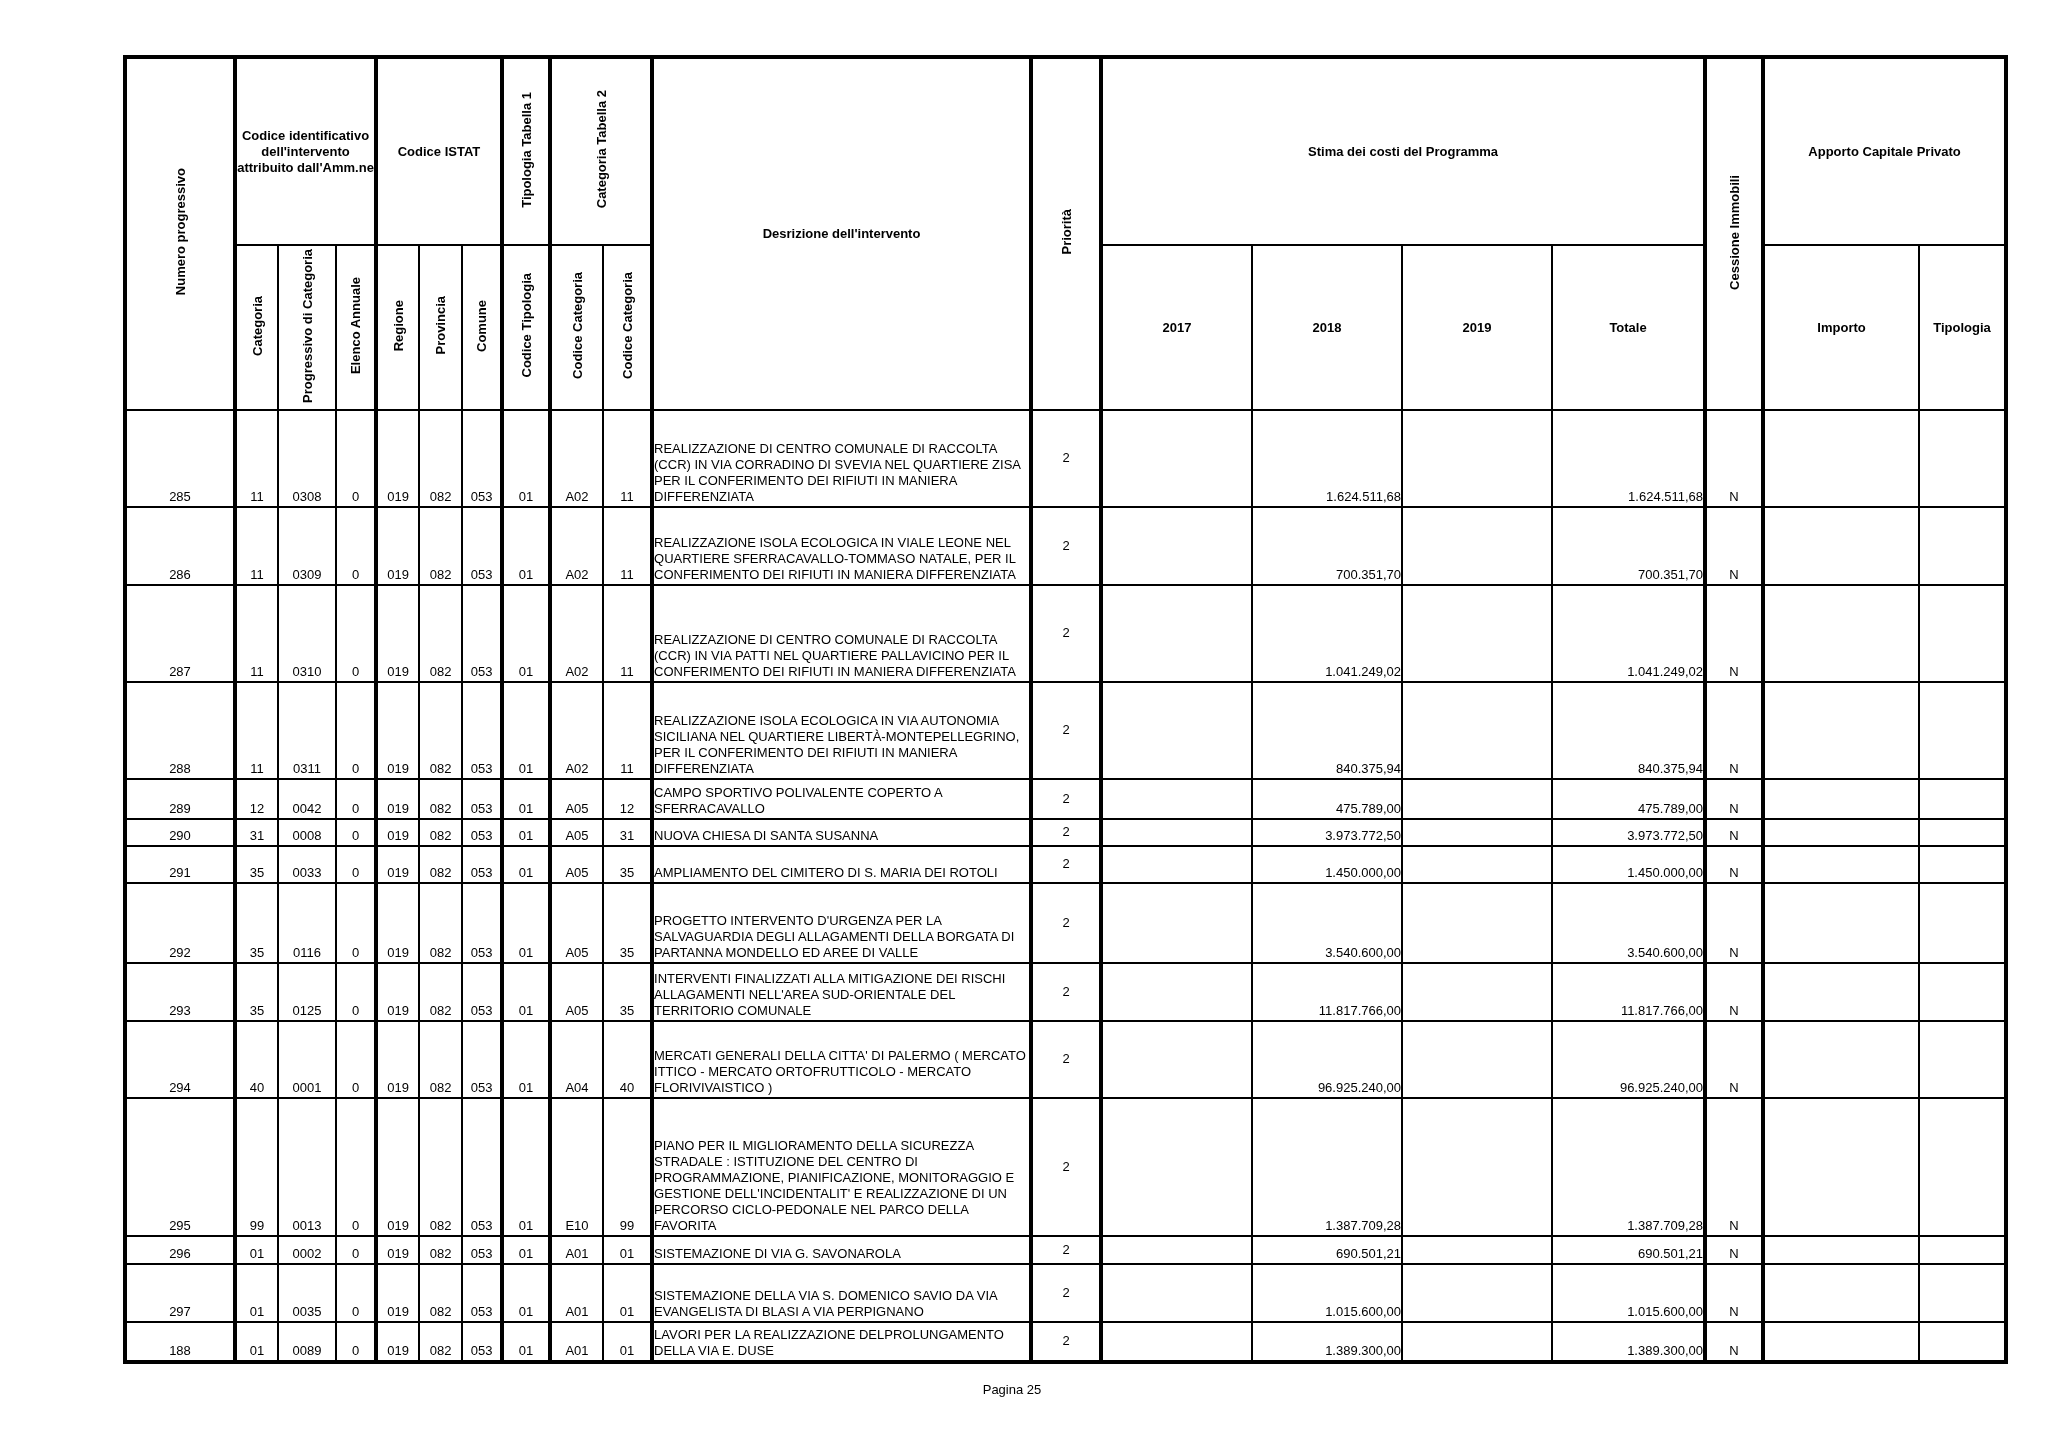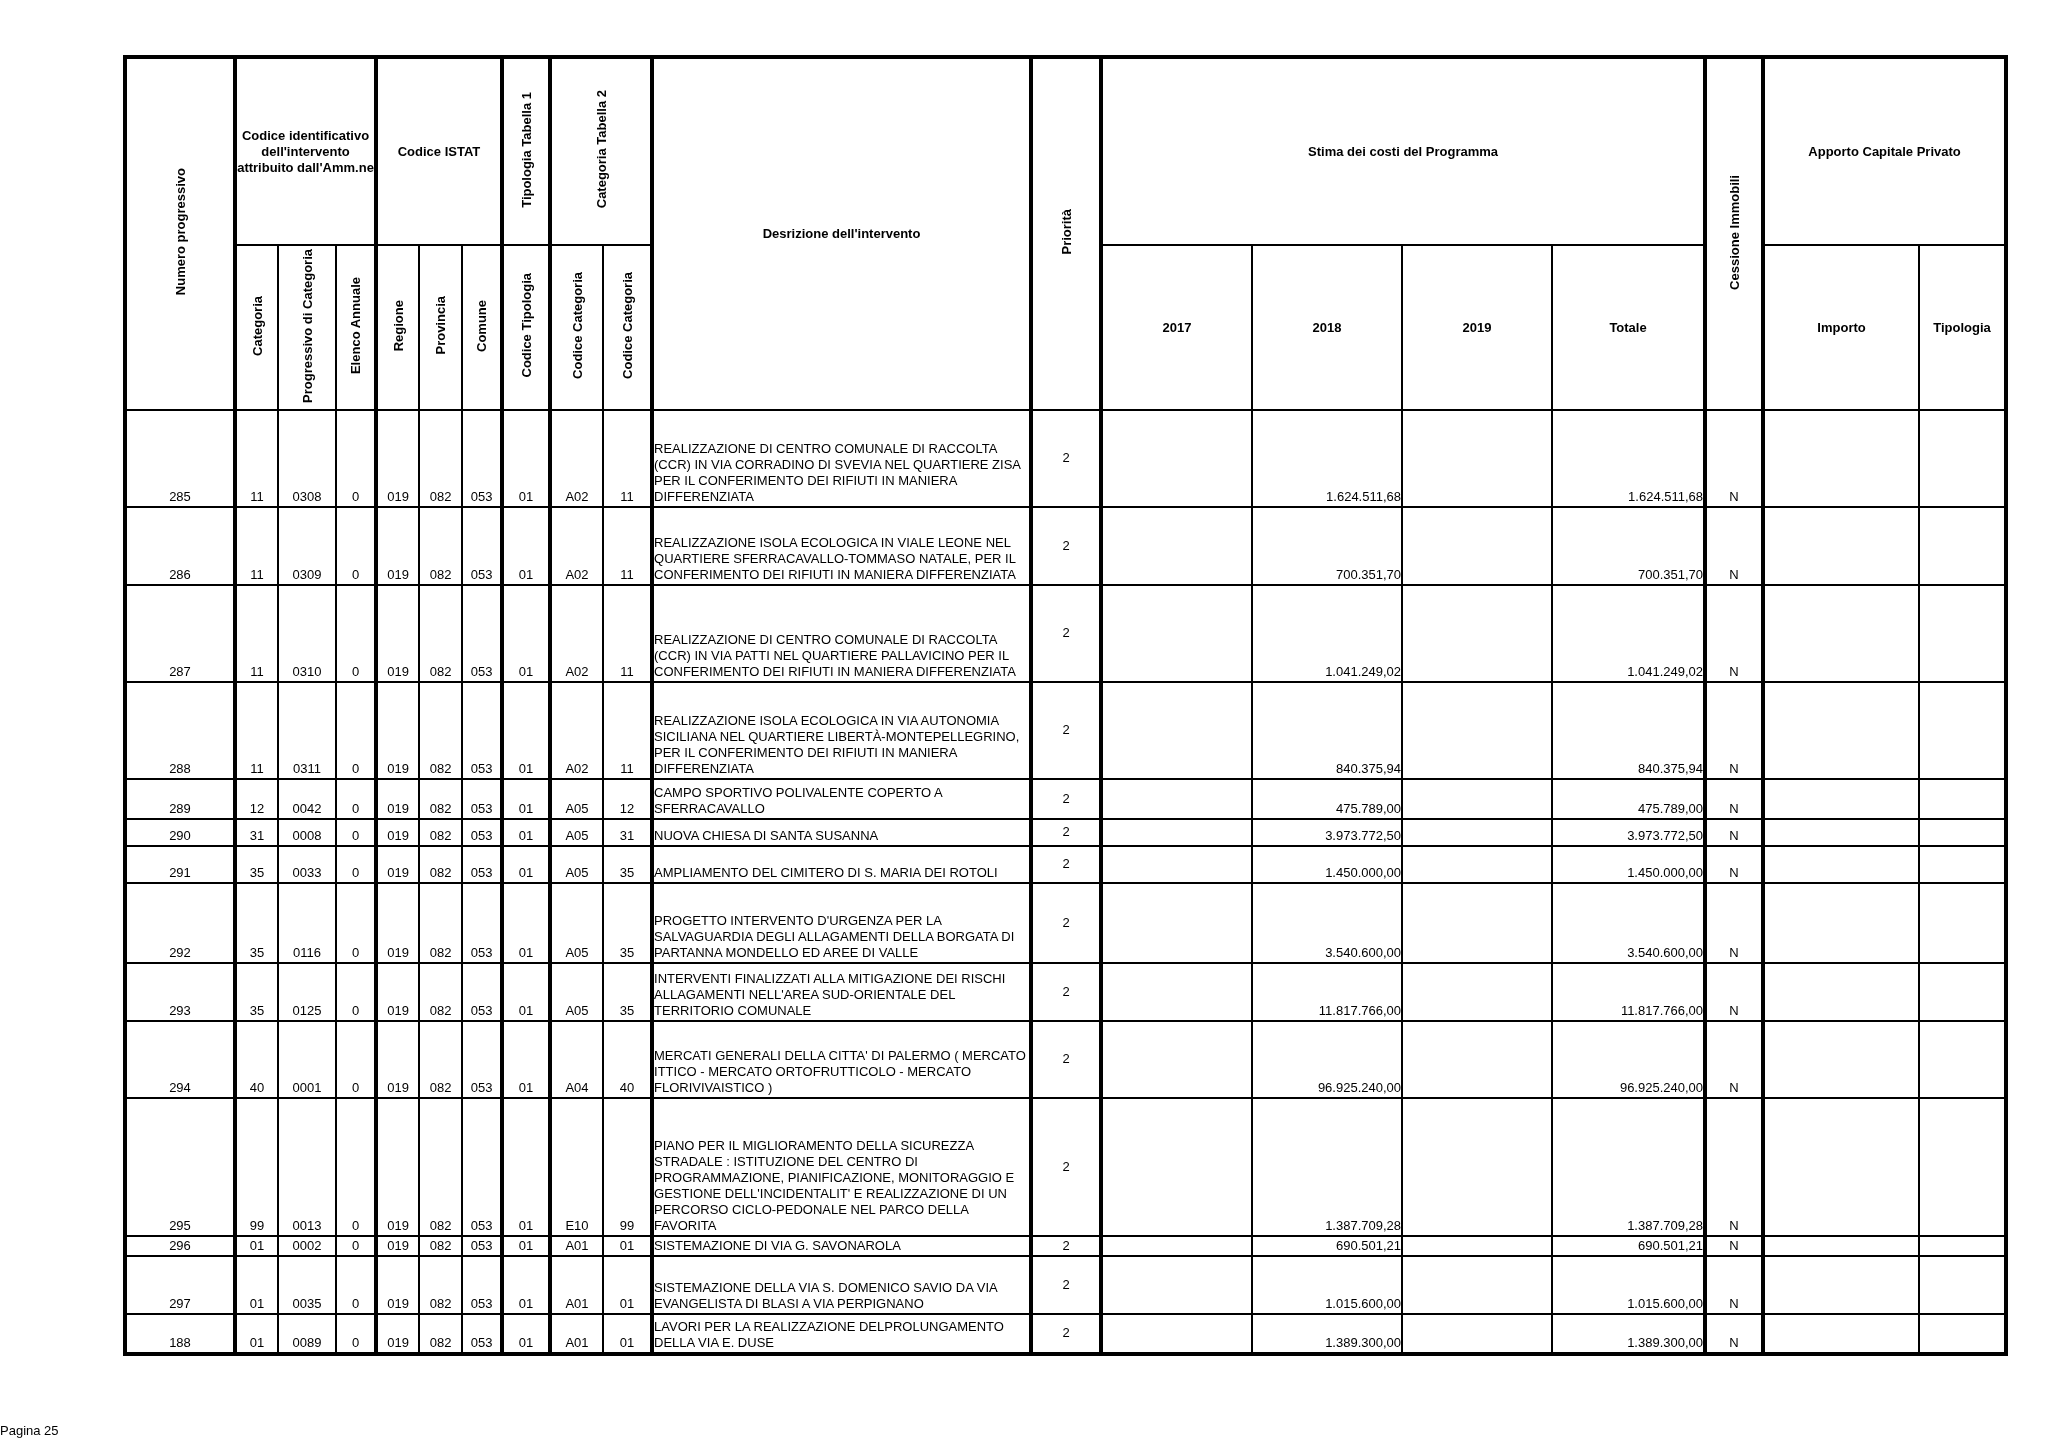--- a/index.html
+++ b/index.html
@@ -23,21 +23,21 @@
   .money{text-align:right;padding-right:5px;}
   .mid{vertical-align:middle !important;}
   .desc{text-align:left;vertical-align:top;padding:1px 3px;line-height:18px;}
 
   .rot{writing-mode:vertical-rl;transform:rotate(180deg);display:inline-block;
        font-weight:bold;font-size:13px;line-height:15px;}
   thead tr.sub .rot{max-height:158px;}
   thead tr.grp .rot.g1{max-height:180px;}
   .rot.tall{max-height:340px;}
 
-  #footer{position:absolute;top:1382px;left:0;width:2024px;text-align:left;font-size:13px;margin-top:41px;}
+  #footer{position:absolute;top:1382px;left:0;width:2024px;text-align:center;font-size:13px;}
 </style>
 </head>
 <body>
 
 <table id="tbl">
   <colgroup>
     <col style="width:110px">
       <col style="width:43px">
       <col style="width:58px">
       <col style="width:40px">
@@ -313,21 +313,21 @@
         <td class="desc thickL">PIANO PER IL MIGLIORAMENTO DELLA SICUREZZA STRADALE : ISTITUZIONE DEL CENTRO DI PROGRAMMAZIONE, PIANIFICAZIONE, MONITORAGGIO E GESTIONE DELL'INCIDENTALIT' E REALIZZAZIONE DI UN PERCORSO CICLO-PEDONALE NEL PARCO DELLA FAVORITA</td>
         <td class="c mid thickL">2</td>
         <td class="money thickL"></td>
         <td class="money">1.387.709,28</td>
         <td class="money"></td>
         <td class="money">1.387.709,28</td>
         <td class="c thickL">N</td>
         <td class="money thickL"></td>
         <td class="c"></td>
       </tr>
-      <tr style="height: 20px;">
+      <tr style="height: 28px;">
         <td class="c num">296</td>
         <td class="c thickL">01</td>
         <td class="r">0002</td>
         <td class="c">0</td>
         <td class="c thickL">019</td>
         <td class="c">082</td>
         <td class="c">053</td>
         <td class="c thickL">01</td>
         <td class="c thickL">A01</td>
         <td class="c">01</td>

